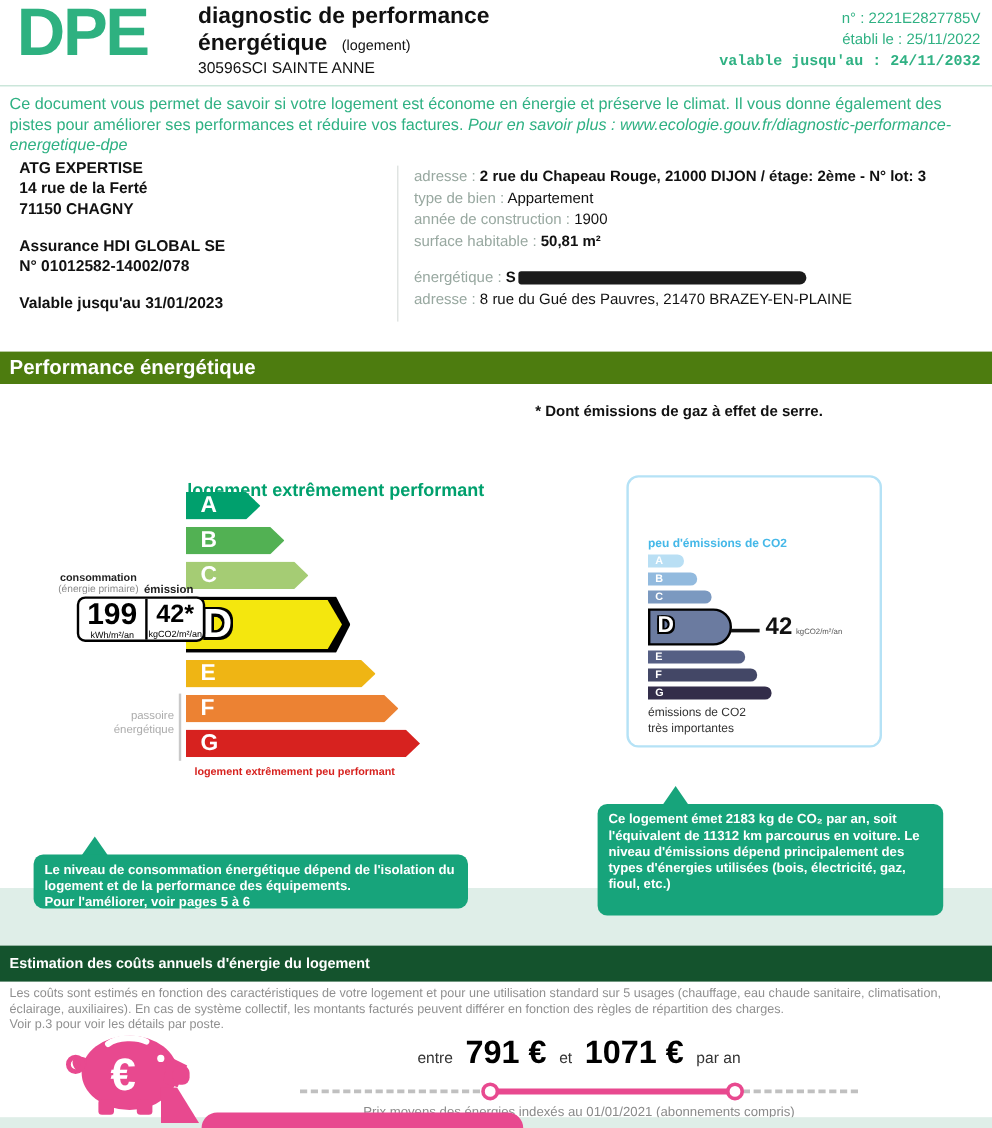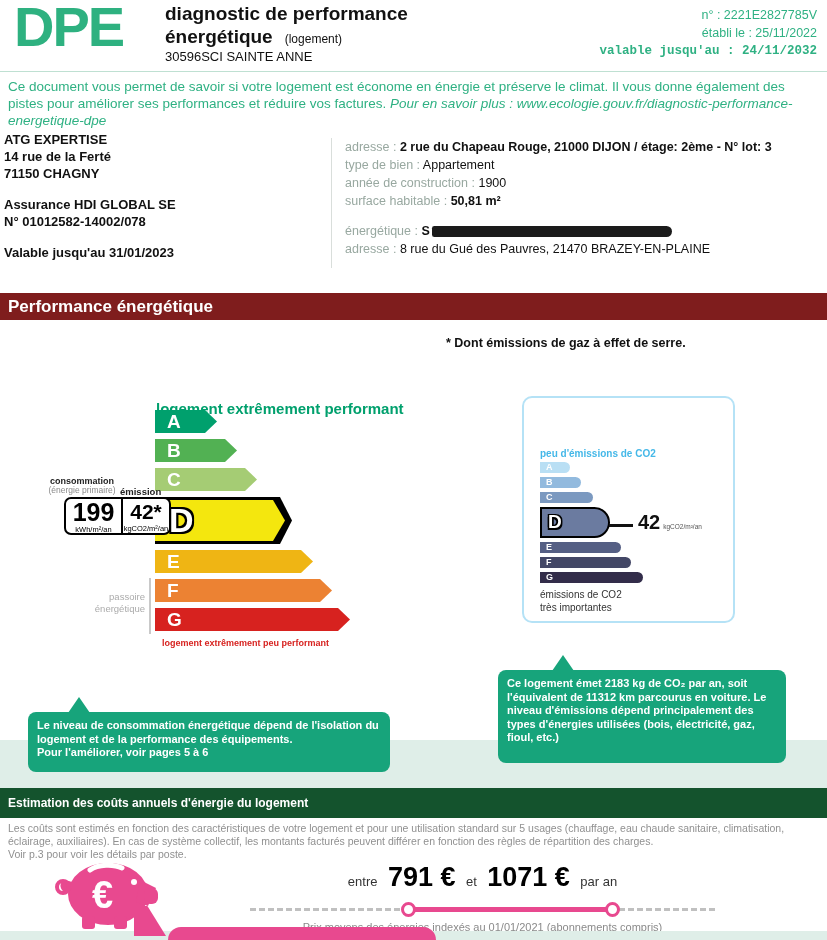--- a/index.html
+++ b/index.html
@@ -15,33 +15,33 @@
   .title-suffix { font-size:12px; font-weight:normal; margin-left:12px; }
   .subtitle { font-size:13px; font-weight:normal; line-height:17px; }
   .header-meta { position:absolute; right:10px; top:6px; text-align:right; color:#2fb183; font-size:12.5px; line-height:18px; }
   .header-meta .bold { font-weight:bold;font-family:Liberation Mono, monospace; }
 
   
   .intro { position:absolute; left:8px; top:78px; width:812px; color:#2fb183; font-size:13.5px; line-height:17px; }
   .intro .link { font-style:italic; }
 
   
-  .diag-block { position:absolute; left:4px; top:131px; color:#111; font-size:13px; font-weight:bold; line-height:17px; }
+  .diag-block { position:absolute; left:16px; top:131px; color:#111; font-size:13px; font-weight:bold; line-height:17px; }
   .diag-block p { margin-bottom:14px; }
   .info-divider { position:absolute; left:331px; top:138px; width:1px; height:130px; background:#d9dedb; }
   .prop-block { position:absolute; left:345px; top:138px; font-size:12.5px; line-height:18px; color:#111; }
   .prop-block .row { margin:0; }
   .prop-block .gap { height:12px; }
   .label { color:#98a8a0; }
   .val-bold { font-weight:bold; color:#111; }
   .redaction { display:inline-block; width:240px; height:11px; background:#1b1b1b; border-radius:3px 7px 7px 3px; vertical-align:middle; margin-left:2px; }
 
   
   .banner { position:absolute; left:0; width:827px; color:#fff; font-weight:bold; padding-left:8px; display:flex; align-items:center; }
-  .banner.green { top:293px; height:27px; background:#7f1d1d; font-size:17px; }
+  .banner.green { top:293px; height:27px; background:#4d7c0f; font-size:17px; }
   .banner.pink { top:788px; height:30px; background:#14532d; font-size:12px; }
 
   .gas-note { position:absolute; left:446px; top:336px; font-size:12.5px; font-weight:bold; color:#111; }
 
   
   .scale-top-label { position:absolute; left:156px; top:400px; font-size:15px; font-weight:bold; color:#00a06d; }
   .scale-bottom-label { position:absolute; left:162px; top:638px; font-size:9px; font-weight:bold; color:#d7221f; }
   .energy-scale { position:absolute; left:155px; top:410px; display:flex; flex-direction:column; gap:6px; align-items:flex-start; }
   .e-arrow { position:relative; clip-path:polygon(0 0, calc(100% - 12px) 0, 100% 50%, calc(100% - 12px) 100%, 0 100%); }
   .e-letter { color:#fff; font-weight:bold; font-size:19px; line-height:23px; padding-left:12px; display:block; }
@@ -69,21 +69,21 @@
   .co2-letter { color:#fff; font-weight:bold; font-size:9px; line-height:11px; padding-left:6px; display:block; }
   .co2-dash { position:absolute; left:85px; top:126px; width:24px; height:2.5px; background:#111; }
   .co2-value-wrap { position:absolute; left:114px; top:113px; display:flex; align-items:flex-end; }
   .co2-value { font-size:20px; font-weight:bold; color:#111; line-height:22px; }
   .co2-unit { font-size:6.5px; color:#555; margin-left:3px; margin-bottom:3px; }
   .co2-bottom-label { position:absolute; left:16px; top:190px; font-size:10px; color:#333; line-height:13px; }
 
   
   .mint-band { position:absolute; left:0; top:740px; width:827px; height:48px; background:#dfeee8; }
   .callout { position:absolute; background:#17a47b; border-radius:8px; color:#fff; font-weight:bold; font-size:11px; line-height:13.5px; padding:7px 9px; z-index:3; }
-  .callout.left { left:28px; top:712px; width:362px; height:60px; }
+  .callout.left { left:28px; top:712px; width:362px; height:45px; }
   .callout.right { left:498px; top:670px; width:288px; height:93px; }
   .callout-tri { position:absolute; width:0; height:0; border-left:11px solid transparent; border-right:11px solid transparent; border-bottom:16px solid #17a47b; z-index:3; }
   .callout-tri.left { left:68px; top:697px; }
   .callout-tri.right { left:552px; top:655px; }
 
   
   .costs-desc { position:absolute; left:8px; top:822px; width:812px; font-size:10.5px; color:#909090; line-height:13px; }
   .piggy { position:absolute; left:52px; top:858px; }
   .piggy-tri { position:absolute; left:134px; top:906px; width:32px; height:30px; background:#e8498f; clip-path:polygon(0 0, 42% 0, 100% 100%, 0 100%); z-index:4; }
   .cost-line { position:absolute; left:250px; top:862px; width:465px; text-align:center; color:#222; }

